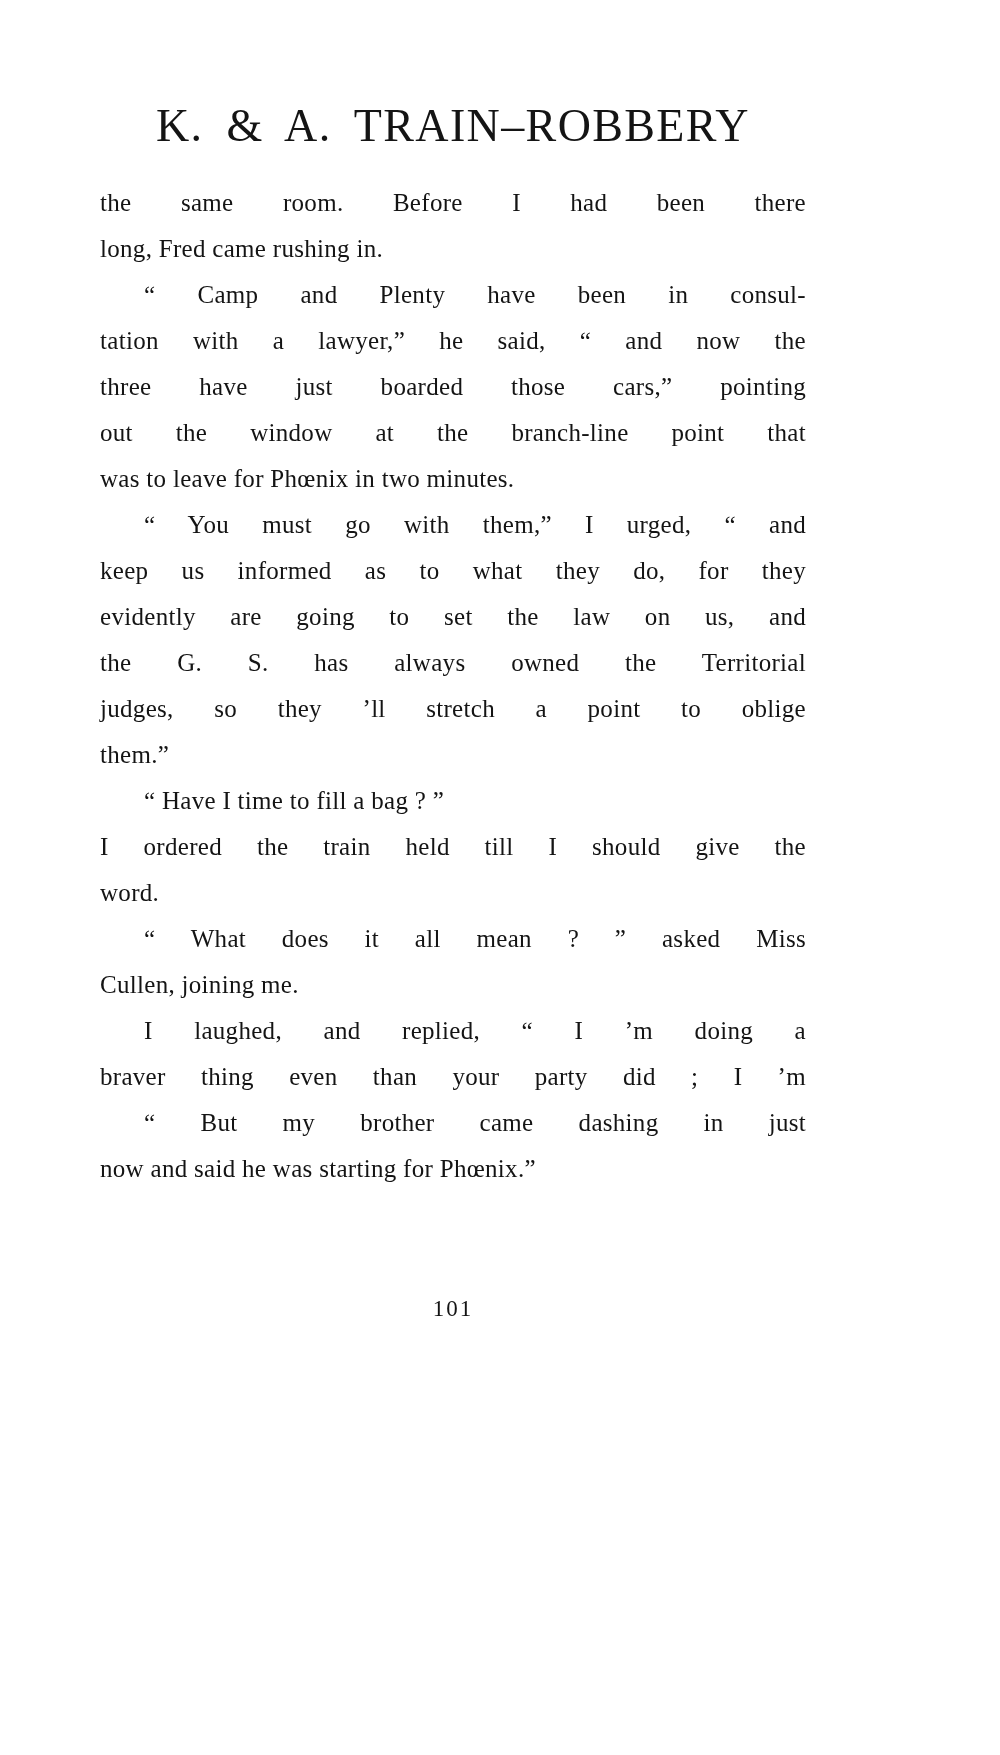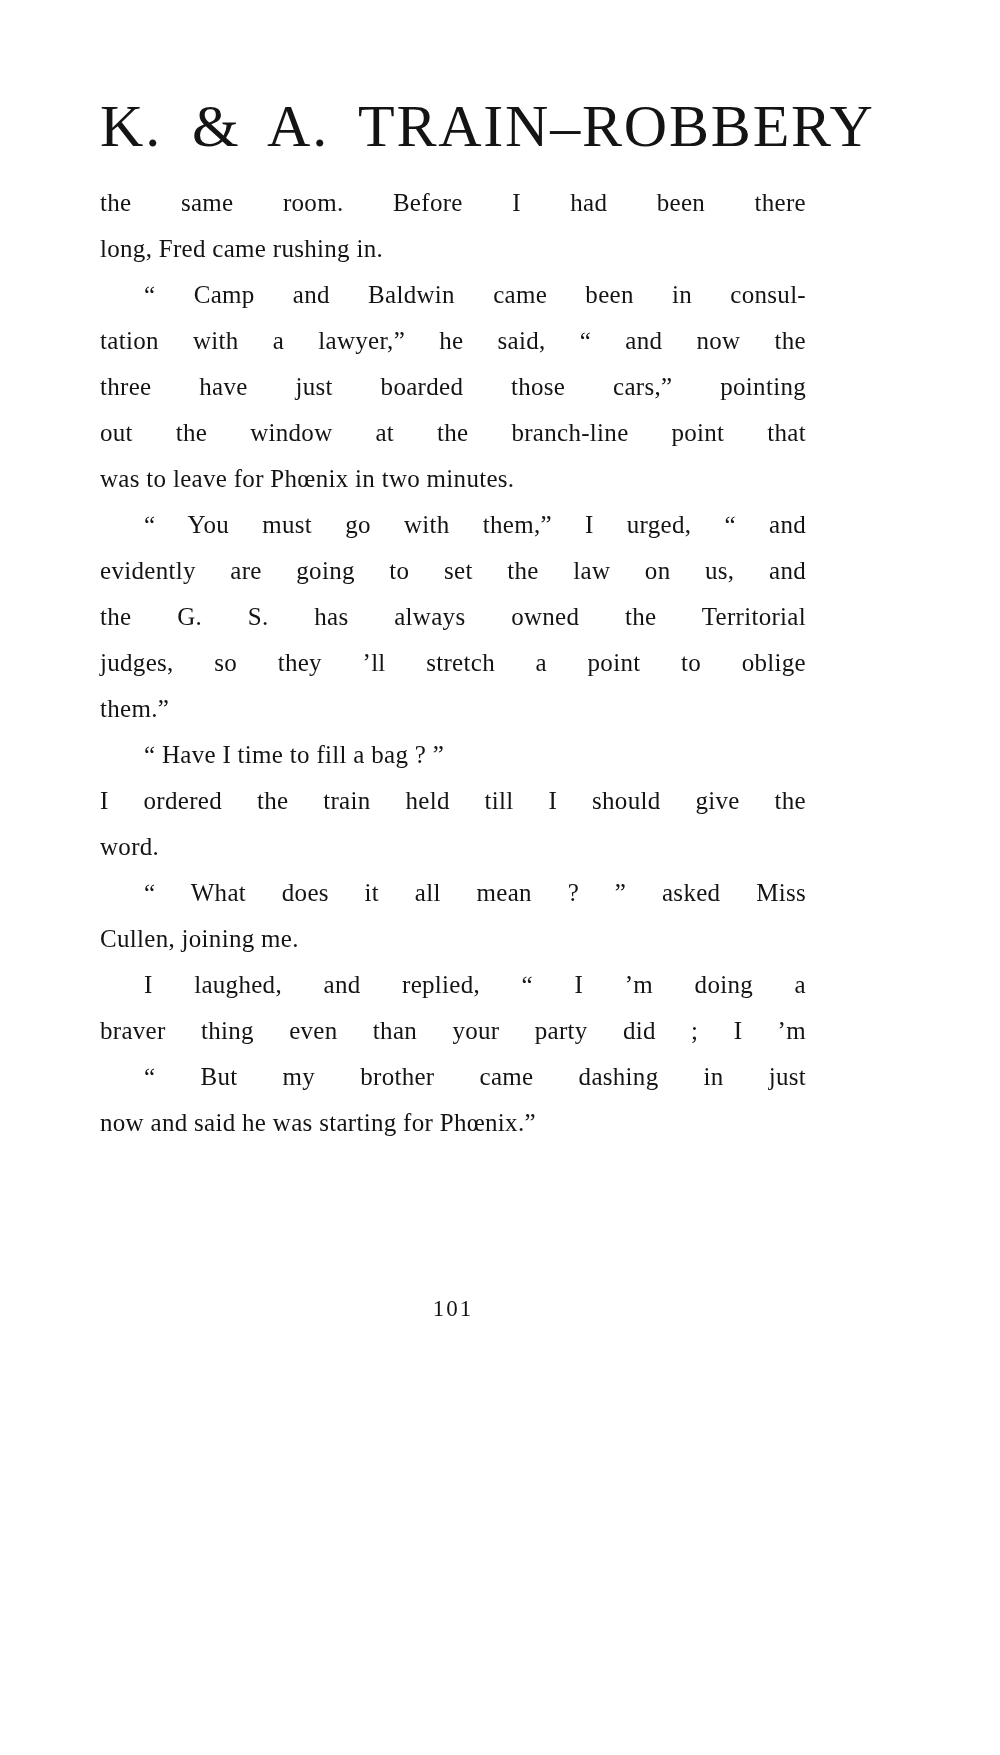--- a/index.html
+++ b/index.html
@@ -15,21 +15,21 @@
     color: #141414;
     font-family: "Liberation Serif", "DejaVu Serif", serif;
     overflow: hidden;
   }
   .running-head {
     position: absolute;
     top: 101px;
     left: 100px;
     width: 706px;
     text-align: center;
-    font-size: 60px;
+    font-size: 46px;
     line-height: 50px;
     letter-spacing: 0.03em;
     word-spacing: 0.22em;
     white-space: nowrap;
   }
   .text-block {
     position: absolute;
     top: 180px;
     left: 100px;
     width: 706px;
@@ -63,26 +63,27 @@
 </head>
 <body>
 
 <div class="page">
 
   <div class="running-head">K. &amp; A. TRAIN–ROBBERY</div>
 
   <div class="text-block">
     <div class="line">the same room.  Before I had been there</div>
     <div class="line end">long, Fred came rushing in.</div>
-    <div class="line ind">“ Camp and Baldwin came been in consul-</div>
+    <div class="line ind">“ Camp and Plenty have been in consul-</div>
     <div class="line">tation with a lawyer,” he said, “ and now the</div>
     <div class="line">three have just boarded those cars,” pointing</div>
     <div class="line">out the window at the branch-line point that</div>
     <div class="line end">was to leave for Phœnix in two minutes.</div>
     <div class="line ind">“ You must go with them,” I urged, “ and</div>
+    <div class="line">keep us informed as to what they do, for they</div>
     <div class="line">evidently are going to set the law on us, and</div>
     <div class="line">the G. S. has always owned the Territorial</div>
     <div class="line">judges, so they ’ll stretch a point to oblige</div>
     <div class="line end">them.”</div>
     <div class="line ind end">“ Have I time to fill a bag ? ”</div>
     <div class="line">I ordered the train held till I should give the</div>
     <div class="line end">word.</div>
     <div class="line ind">“ What does it all mean ? ”  asked Miss</div>
     <div class="line end">Cullen, joining me.</div>
     <div class="line ind">I laughed, and replied, “ I ’m doing a</div>

